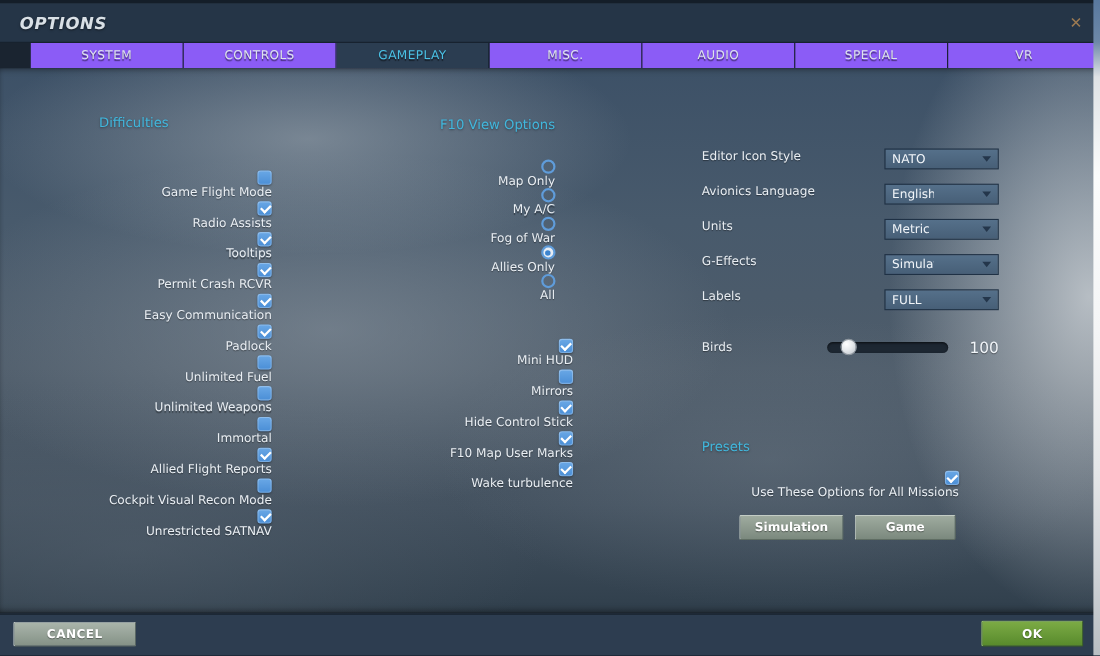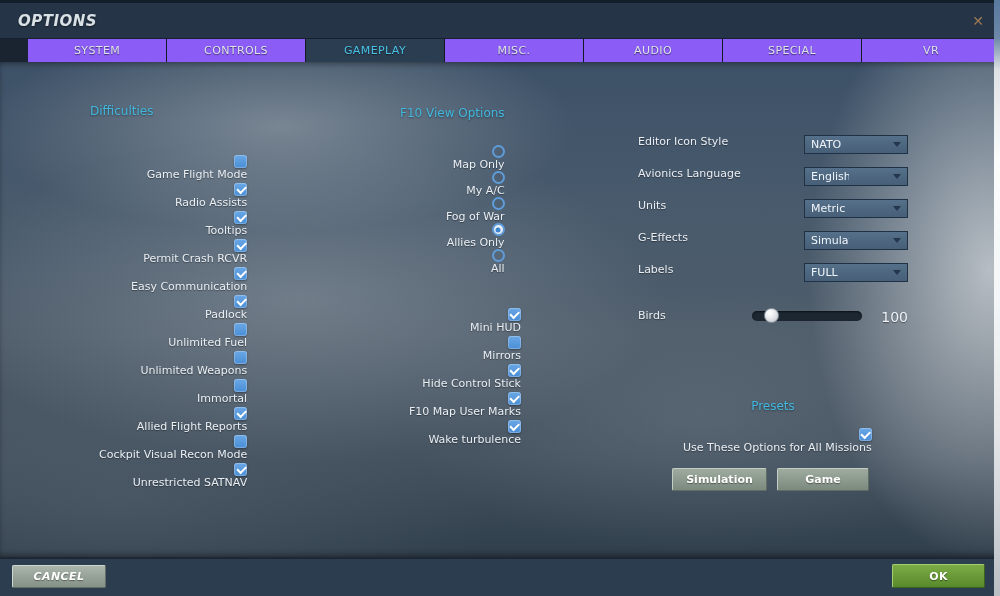--- a/index.html
+++ b/index.html
@@ -102,42 +102,41 @@
     background:#1d2732; box-shadow: inset 0 1px 2px rgba(0,0,0,.6); cursor:pointer;
   }
   .slider-knob {
     position:absolute; left:7px; top:-3px; width:15px; height:15px; border-radius:50%;
     background:radial-gradient(circle at 35% 30%, #ffffff 0%, #e6e9ec 45%, #b9c0c7 100%);
     border:1px solid #8f979f; cursor:grab;
   }
   .birds-value { position:absolute; right:0; top:2px; color:#f0f4f8; font-size:14px; text-shadow:0 1px 1px rgba(0,0,0,.4); }
 
   
-  .presets-heading { position:absolute; left:638px; top:337px; width:270px; text-align:center; }
+  .presets-heading { position:absolute; left:638px; top:337px; width:270px; text-align:left; }
   .presets-cb-row { position:absolute; left:674px; top:366px; }
   .preset-buttons { position:absolute; left:672px; top:406px; display:flex; gap:10px; }
   .btn-gray {
     height:23px; border:1px solid; border-color:#c3ccc5 #5f6d63 #5f6d63 #c3ccc5; border-radius:2px;
     background:linear-gradient(180deg,#9fab9f 0%,#7b897e 100%);
     color:#ffffff; font-size:11px; font-weight:bold; text-shadow:0 1px 1px rgba(0,0,0,.4);
     display:flex; align-items:center; justify-content:center; cursor:pointer;
   }
   .btn-simulation { width:95px; }
   .btn-game { width:92px; }
 
   
   .footer { height:38px; background:#2d3d50; position:relative; border-top:1px solid #1b2632; }
   .btn-cancel {
-    position:absolute; left:12px; top:6px; width:94px; height:23px;
+    position:absolute; left:12px; top:6px; width:112px; height:23px;
     background:linear-gradient(180deg,#aab5ab 0%,#849186 100%);
     border:1px solid; border-color:#cfd6d0 #636f66 #636f66 #cfd6d0; border-radius:2px;
     color:#fff; font-size:11px; font-weight:bold; letter-spacing:.4px;
     display:flex; align-items:center; justify-content:center; cursor:pointer;
     text-shadow:0 1px 1px rgba(0,0,0,.4);
-    font-style:italic;
   }
   .btn-ok {
     position:absolute; right:15px; top:5px; width:93px; height:24px;
     background:linear-gradient(180deg,#7cab45 0%,#588a2c 100%);
     border:1px solid; border-color:#a3cf70 #3c6420 #3c6420 #a3cf70; border-radius:2px;
     color:#fff; font-size:11px; font-weight:bold; letter-spacing:.4px;
     display:flex; align-items:center; justify-content:center; cursor:pointer;
     text-shadow:0 1px 1px rgba(0,0,0,.45);
   }
 

